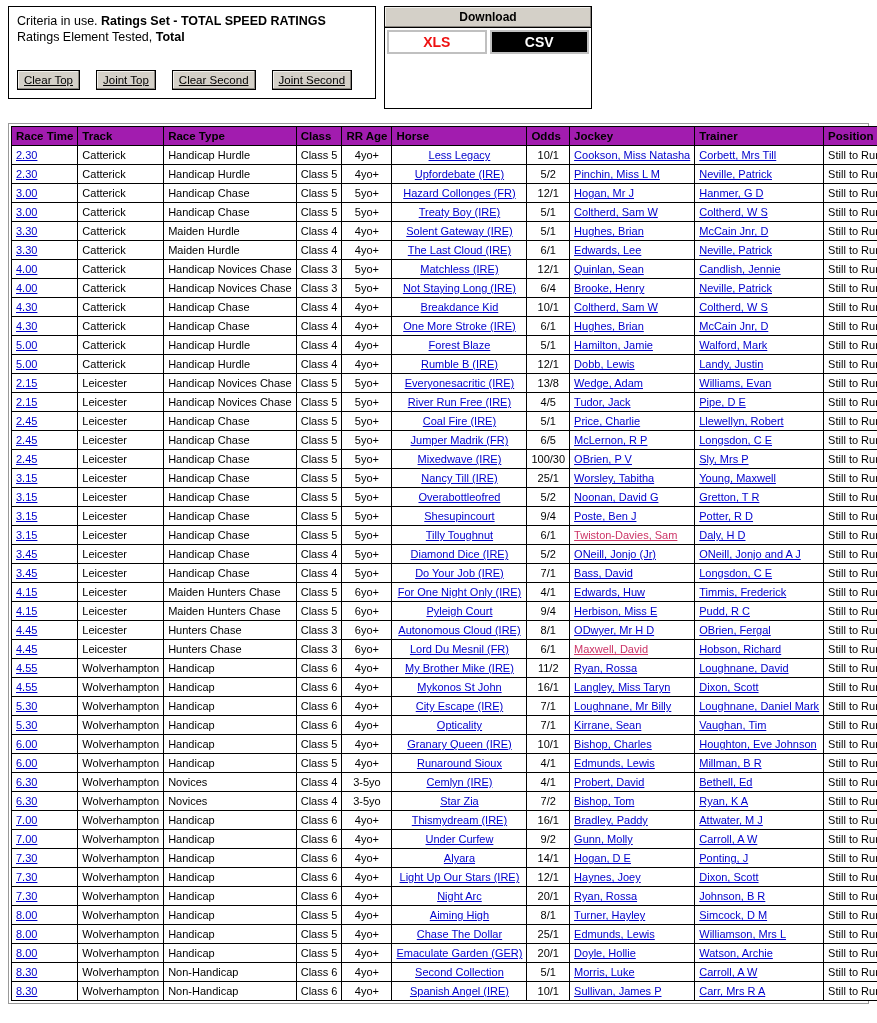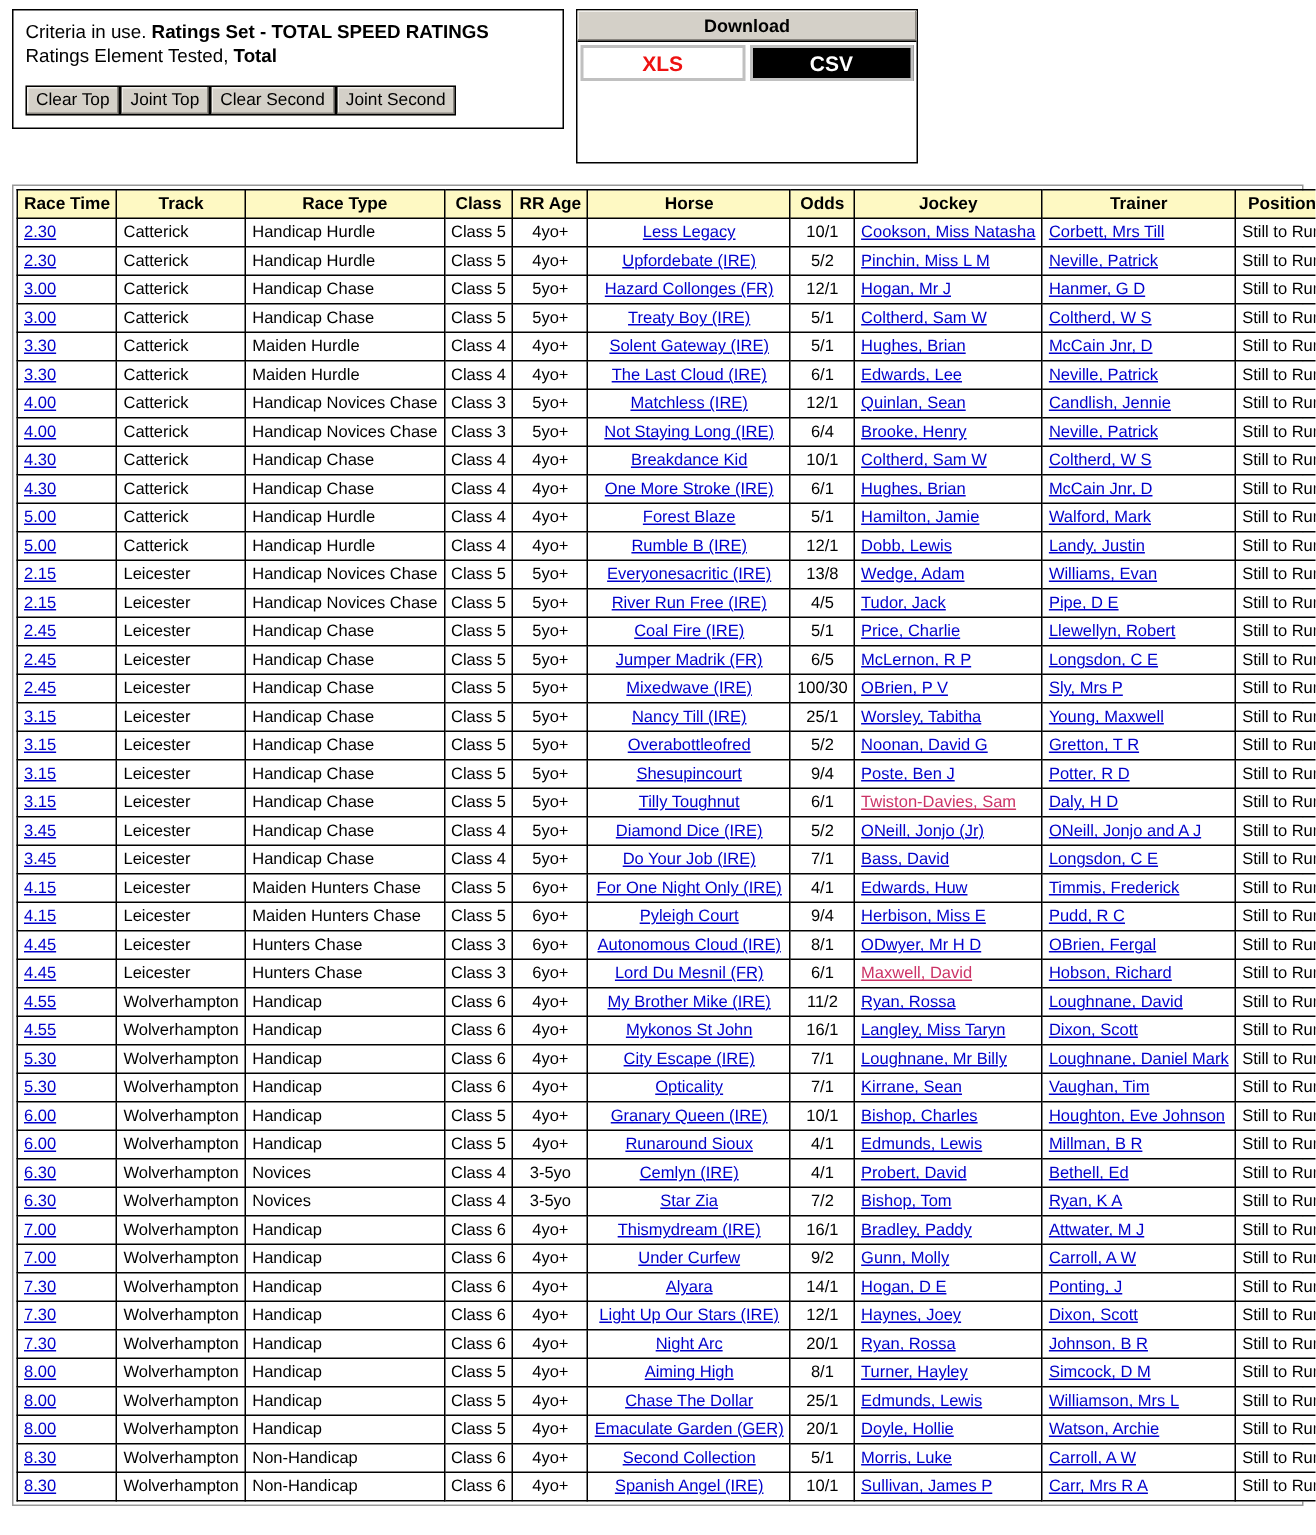--- a/index.html
+++ b/index.html
@@ -45,27 +45,28 @@
     background: #d4d0c8;
     padding: 2px 6px;
     font-size: 11.5px;
     line-height: 14px;
     color: #000;
     box-shadow: inset -1px -1px 0 #8a8680, inset 1px 1px 0 #f2f0ec;
     cursor: pointer;
     white-space: nowrap;
   }
   .btn-row {
-    margin-top: 12px;
+    margin-top: 25px;
     display: flex;
-    gap: 0px;
+    gap: 16px;
+    text-decoration: underline;
   }
   .btn-row .btn { border-right-width: 1px; }
   .download-box {
-    width: 228px;
+    width: 208px;
     border: 1px solid #000;
     box-sizing: border-box;
     background: #fff;
     padding: 0;
   }
   .download-header {
     background: #d4d0c8;
     border-bottom: 1px solid #000;
     text-align: center;
     font-size: 12px;
@@ -98,25 +99,25 @@
     padding: 2px;
     background: #fff;
   }
   table.results {
     border-collapse: collapse;
     width: 100%;
     font-size: 11px;
   }
   table.results th {
     border: 1px solid #000;
-    background: #fef9c3;
+    background: #a21caf;
     font-weight: bold;
     font-size: 11.5px;
     padding: 3px 4px;
-    text-align: center;
+    text-align: left;
     white-space: nowrap;
   }
   table.results td {
     border: 1px solid #000;
     padding: 2px 4px;
     font-size: 11px;
     white-space: nowrap;
     background: #fff;
     height: 14px;
   }

